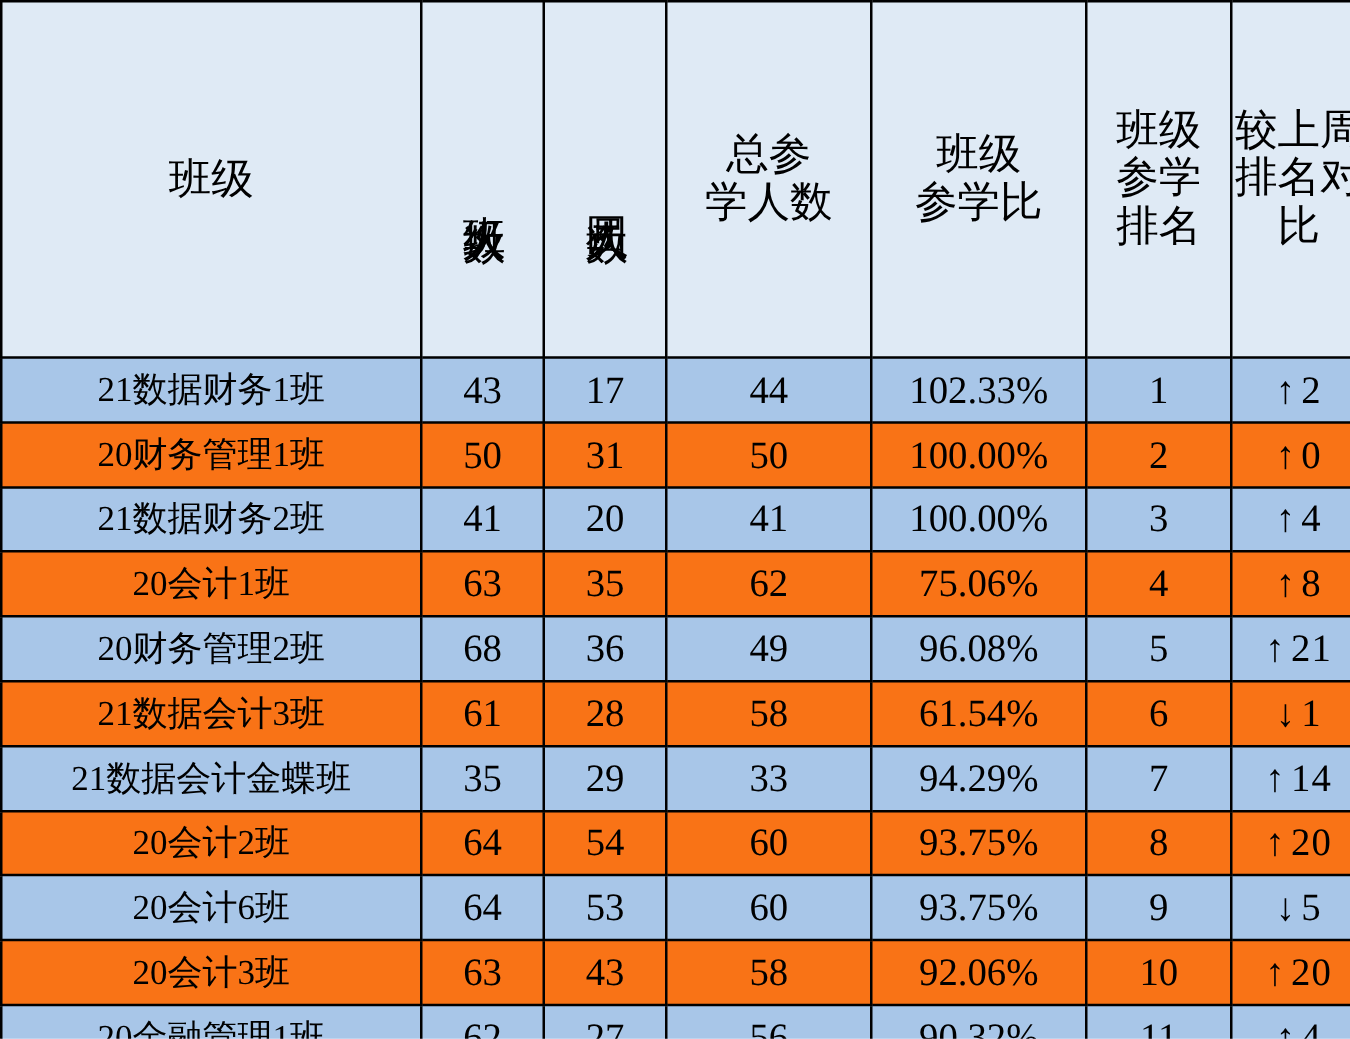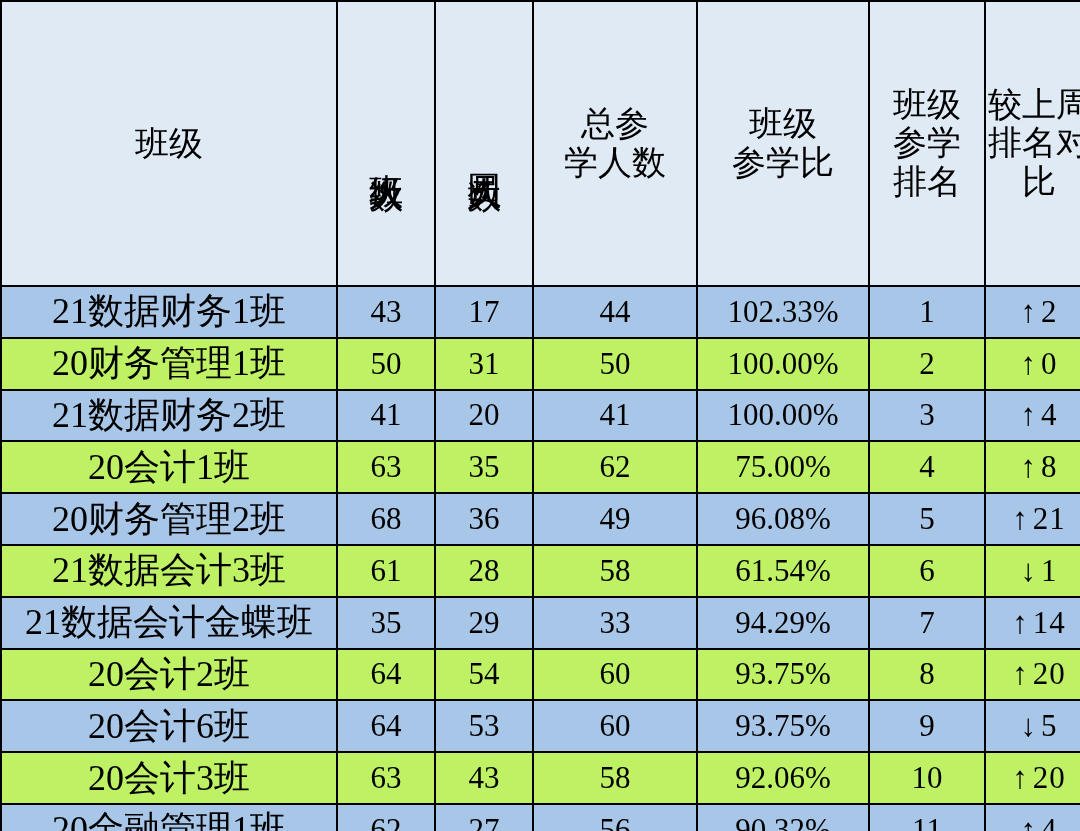--- a/index.html
+++ b/index.html
@@ -59,23 +59,23 @@
   }
   
   tbody tr {
     height: 49.8px;
   }
   tbody td {
     font-size: 31px;
     height: 49.8px;
   }
   tbody tr.band-dark td { background: #a8c6e8; }
-  tbody tr.band-light td { background: #bef264; }
-
-  td.name-cell { font-size: 36px; }
+  tbody tr.band-light td { background: #f97316; }
+
+  td.name-cell { font-size: 28px; }
   td.delta-cell { letter-spacing: 1px; }
   .arrow-up::before { content: "\2191"; margin-right: 4px; }
   .arrow-down::before { content: "\2193"; margin-right: 4px; }
 </style>
 </head>
 <body>
 
 <table class="rank-table">
   <thead>
     <tr class="header-row">
@@ -141,21 +141,21 @@
         <td>41</td>
         <td>100.00%</td>
         <td>3</td>
         <td class="delta-cell"><span class="arrow-up"></span><span>4</span></td>
       </tr>
       <tr class="band-light">
         <td class="name-cell">20会计1班</td>
         <td>63</td>
         <td>35</td>
         <td>62</td>
-        <td>75.00%</td>
+        <td>75.06%</td>
         <td>4</td>
         <td class="delta-cell"><span class="arrow-up"></span><span>8</span></td>
       </tr>
       <tr class="band-dark">
         <td class="name-cell">20财务管理2班</td>
         <td>68</td>
         <td>36</td>
         <td>49</td>
         <td>96.08%</td>
         <td>5</td>

